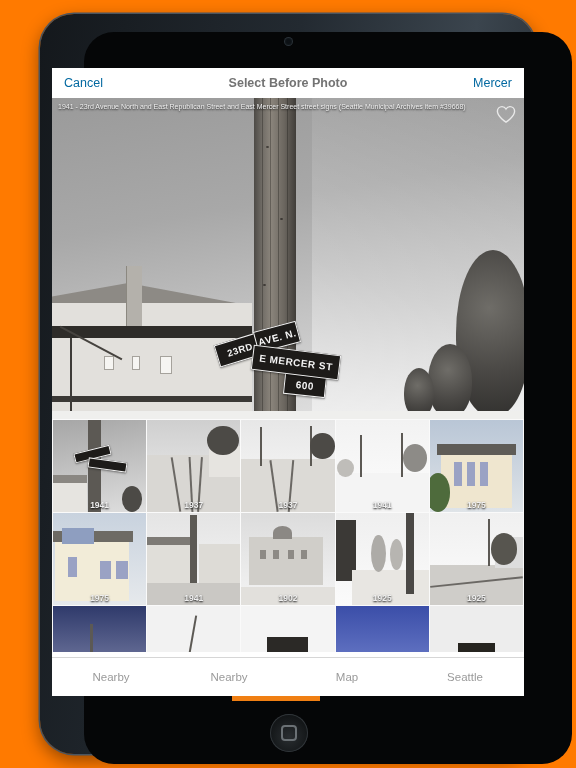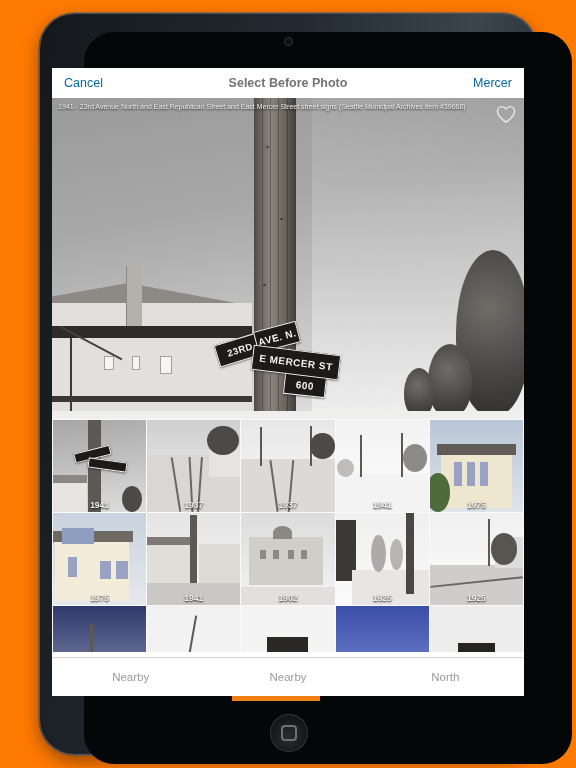--- a/index.html
+++ b/index.html
@@ -493,21 +493,24 @@
   </div>
 
   <div id="tab-bar">
       <div class="tab">
         <span>Nearby</span>
       </div>
       <div class="tab">
         <span>Nearby</span>
       </div>
       <div class="tab">
-        <span>North</span>
+        <span>Map</span>
+      </div>
+      <div class="tab">
+        <span>Seattle</span>
       </div>
     </div>
 </div>
 
 <div id="tab-indicator-ext"></div>
 <div id="home-button">
   <div id="home-button-glyph"></div>
 </div>
 
 </body></html>

